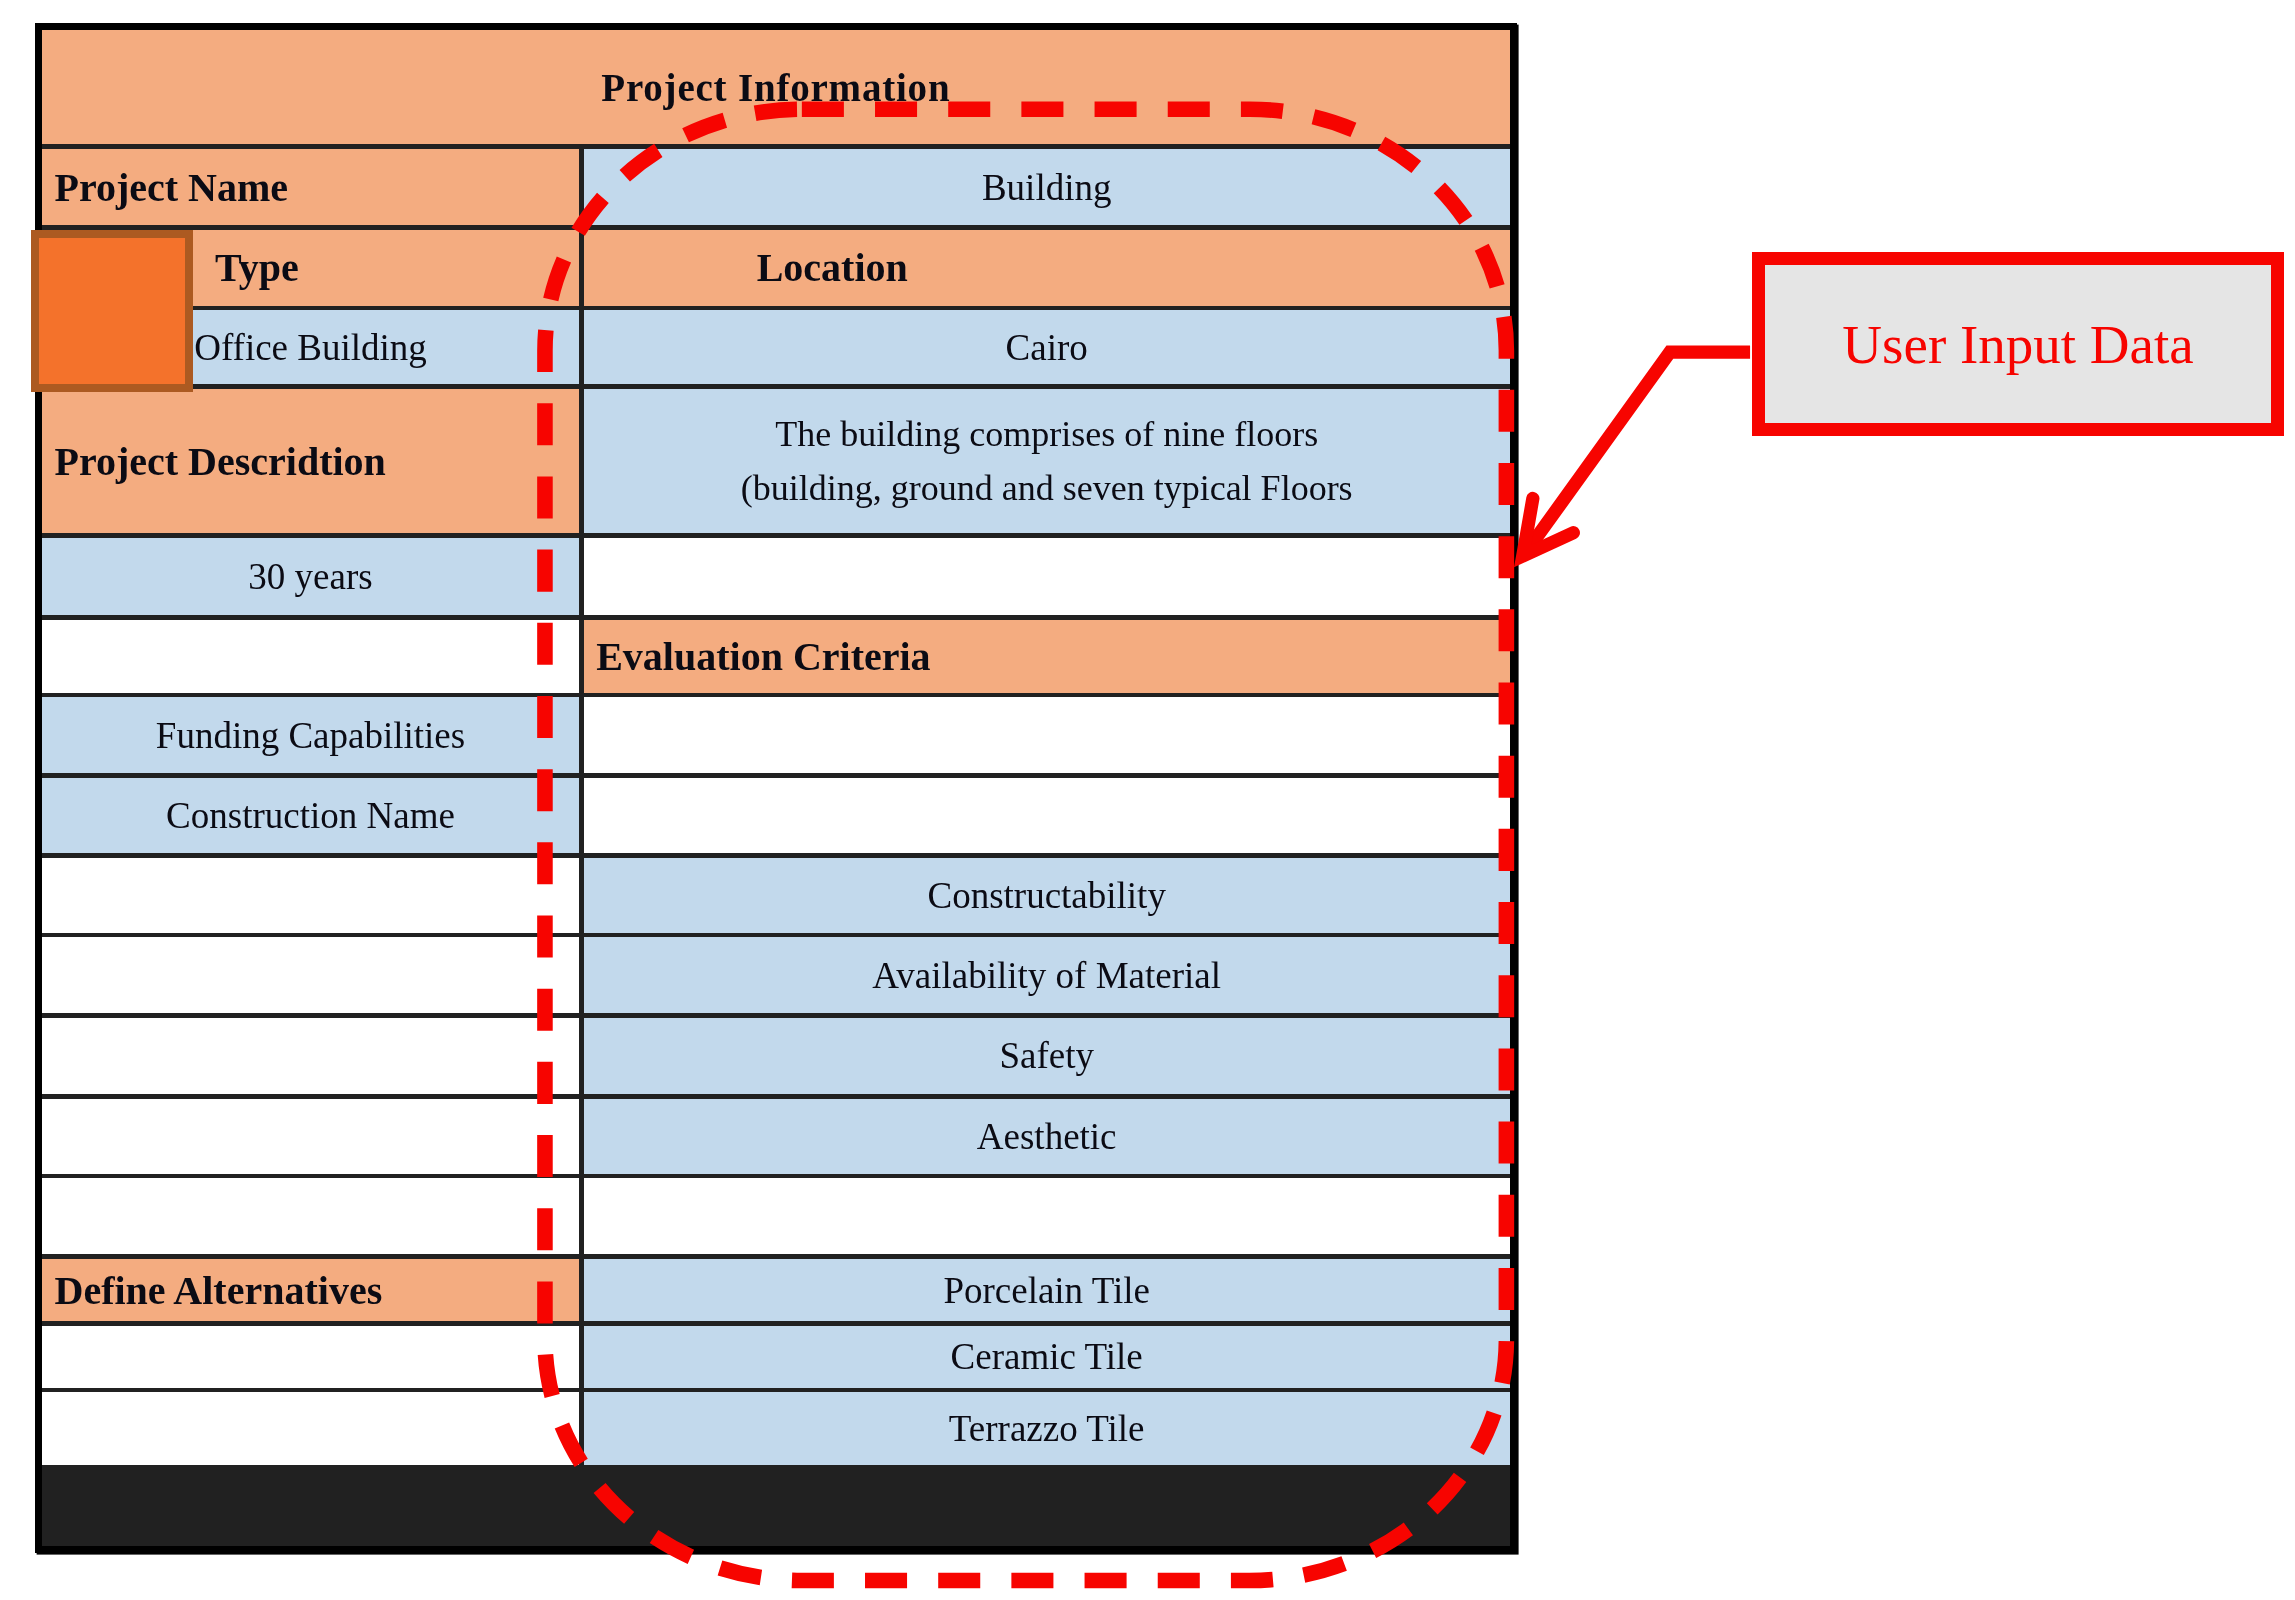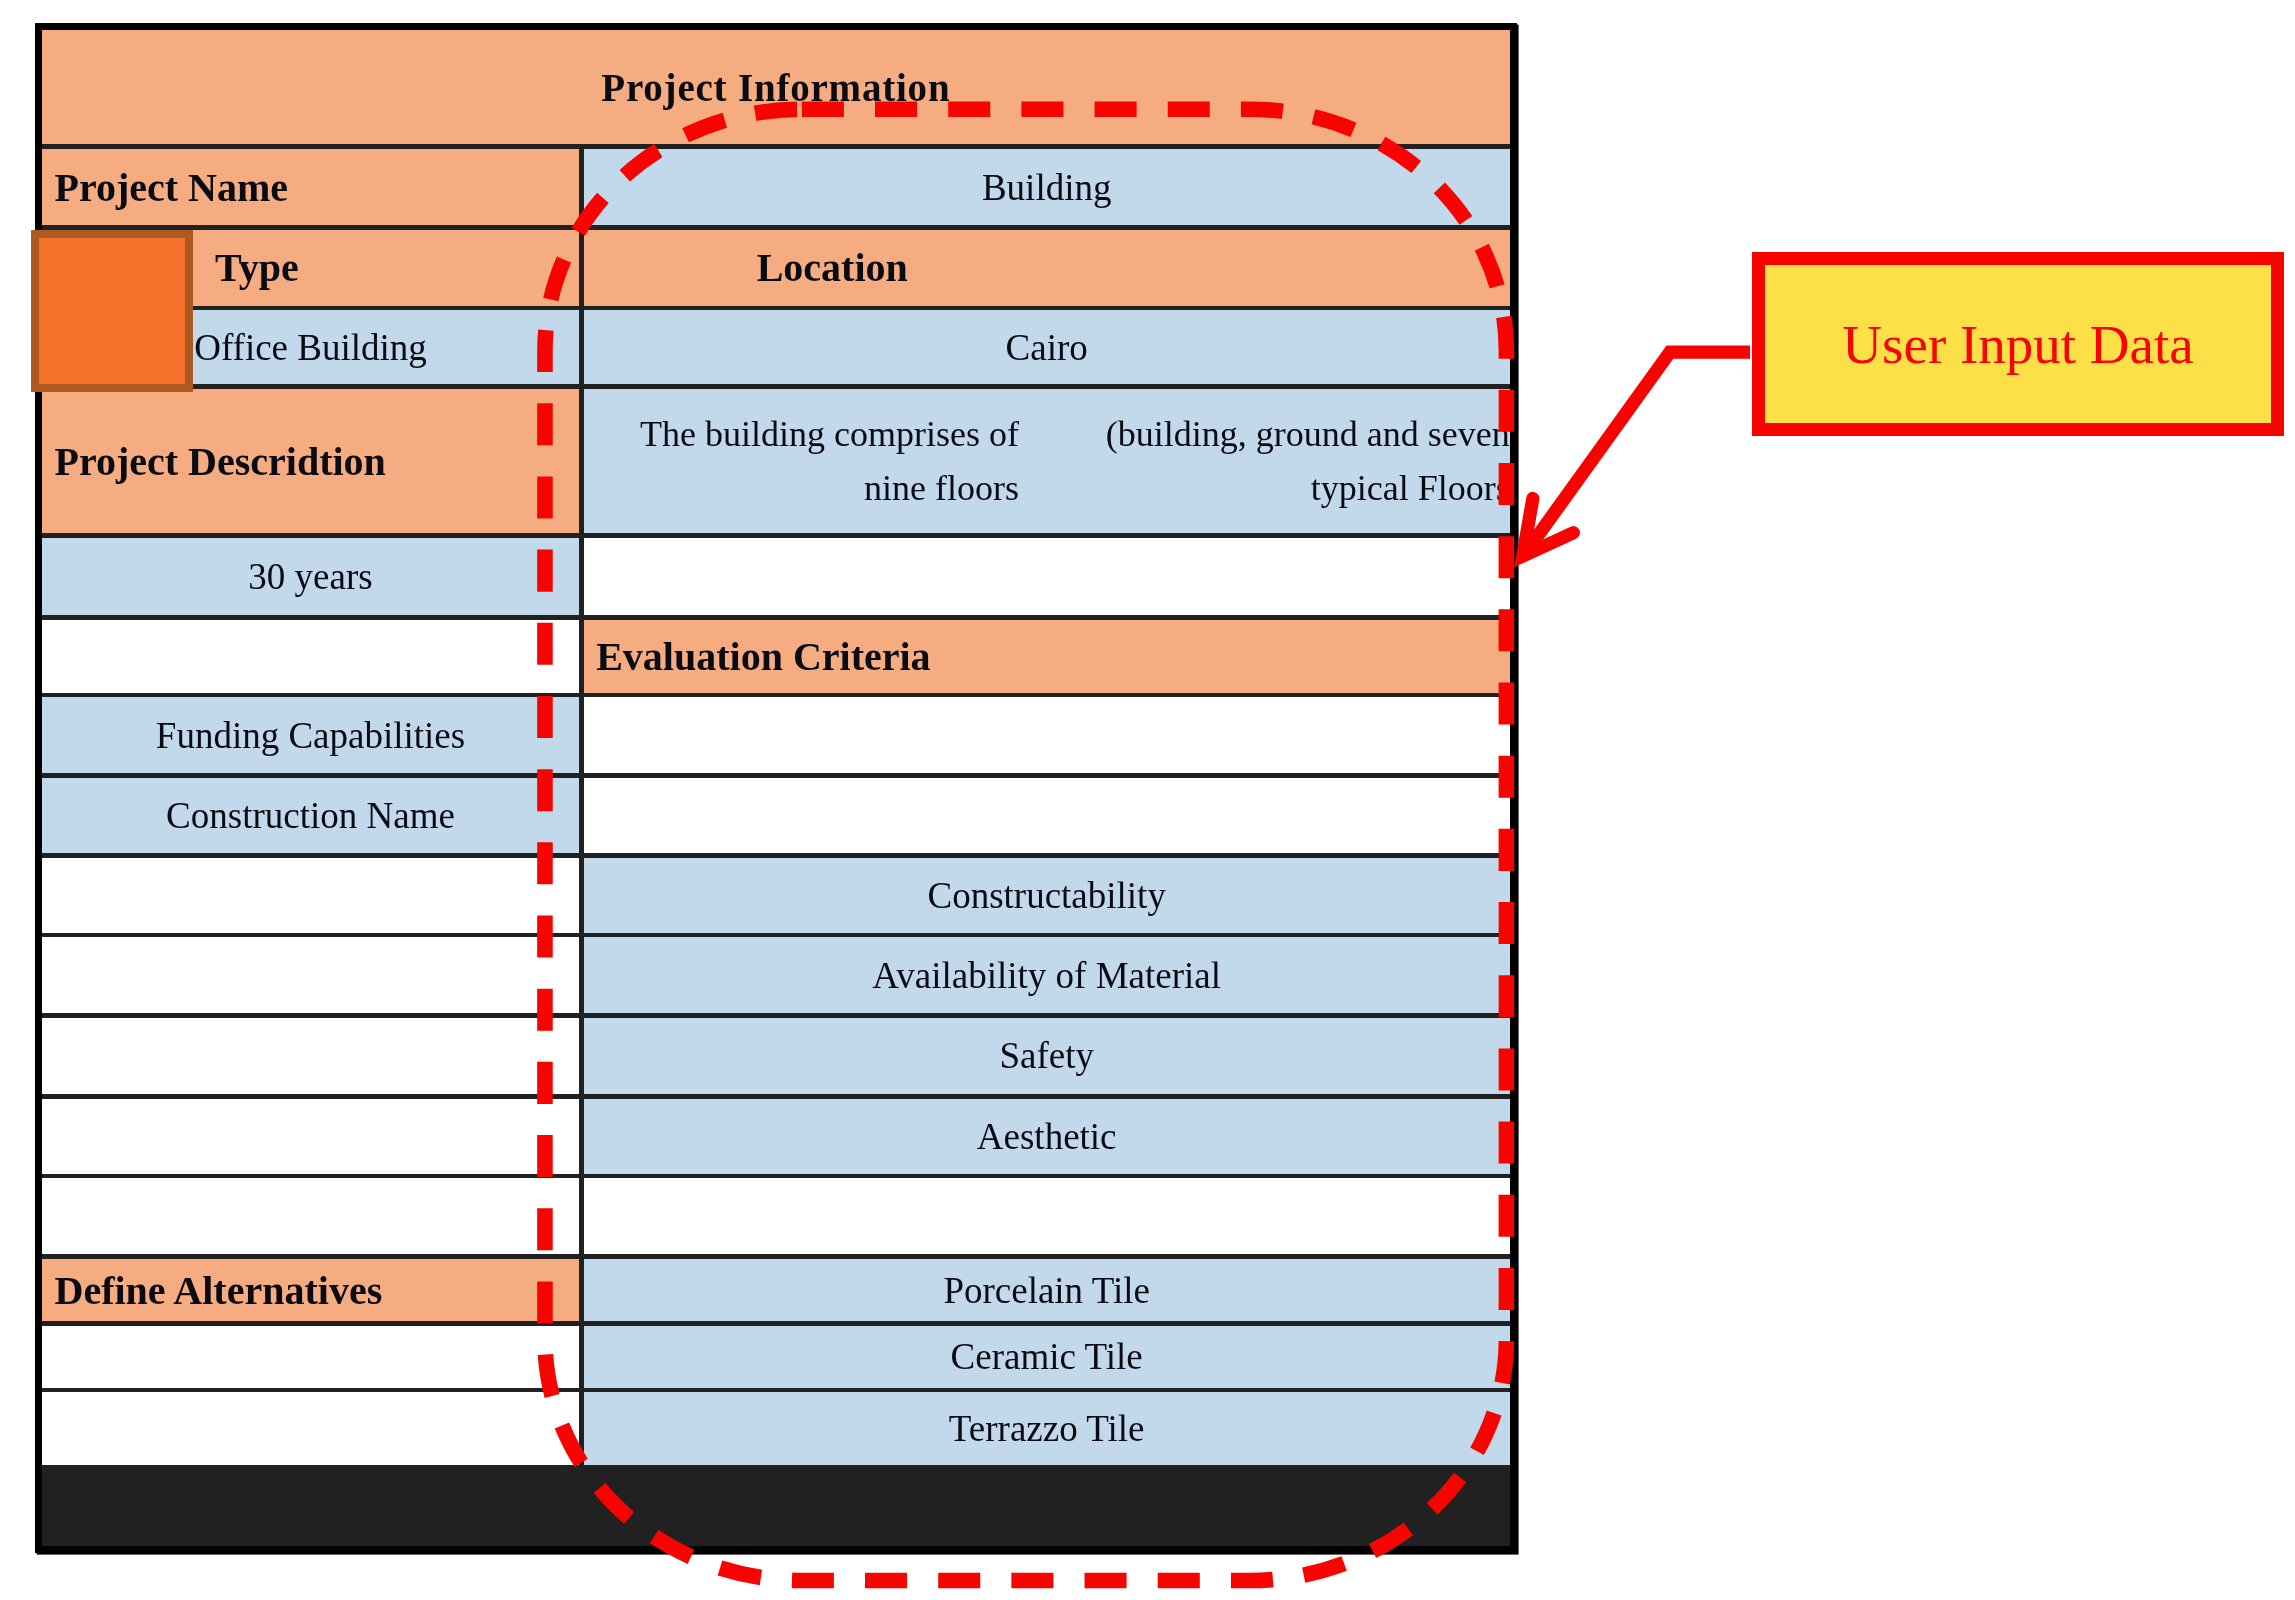--- a/index.html
+++ b/index.html
@@ -19,36 +19,36 @@
     box-shadow:1.6px 1.6px 0 #000;
   }
   .cell { display:flex; align-items:center; }
   .title-cell {
     grid-column:1 / 3; background:var(--header-orange,#F4AC80);
     justify-content:center; font-weight:bold; font-size:39px; letter-spacing:0.8px;
   }
   .lab { background:var(--header-orange,#F4AC80); font-weight:bold; font-size:40px; padding-left:12.5px;text-align:center; }
   .lab.indent { padding-left:173px; }
   .val { background:var(--input-blue,#C2D9EC); justify-content:center; text-align:right; font-size:37px; }
-  .val.desc { justify-content:center; font-size:36px; line-height:1.5; }
+  .val.desc { flex-direction:column; justify-content:center; font-size:36px; line-height:1.5; }
   .blank { background:#ffffff; }
 
   
   .orange-square {
     position:absolute; left:31px; top:230px; width:162px; height:162px;
     background:var(--square-fill,#F4722B);
     border:8.6px solid var(--square-border,#AC5A21);
     z-index:4;
   }
 
   
   .overlay { position:absolute; left:0; top:0; z-index:5; pointer-events:none; }
   .callout {
     position:absolute; left:1752px; top:252px; width:532px; height:184px;
-    background:#fde047; border:13.2px solid var(--annotation-red,#F70400);
+    background:#e5e5e5; border:13.2px solid var(--annotation-red,#F70400);
     display:flex; align-items:center; justify-content:center;
     color:var(--annotation-red,#F70400); font-size:55px; z-index:6;
   }
 </style>
 </head>
 <body>
 
 <div class="stage">
 
   <div class="tbl">

